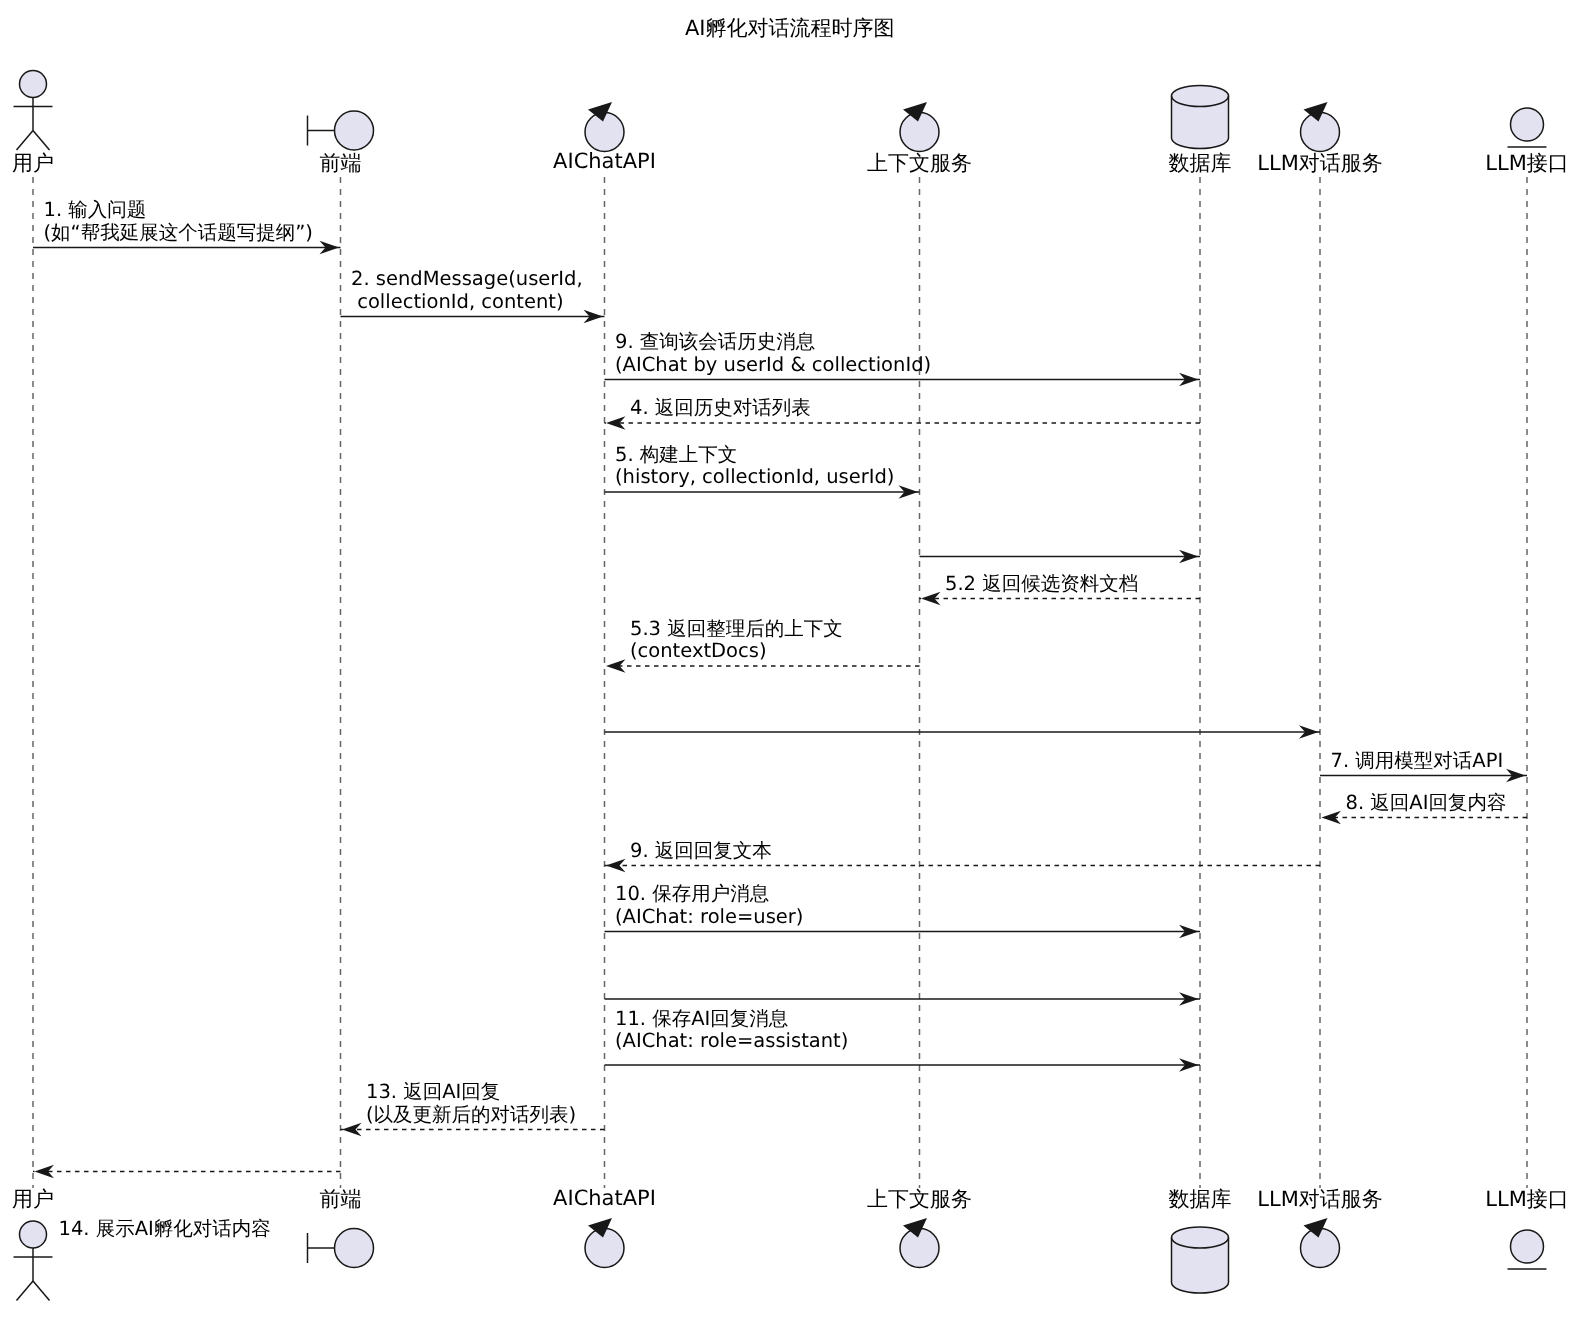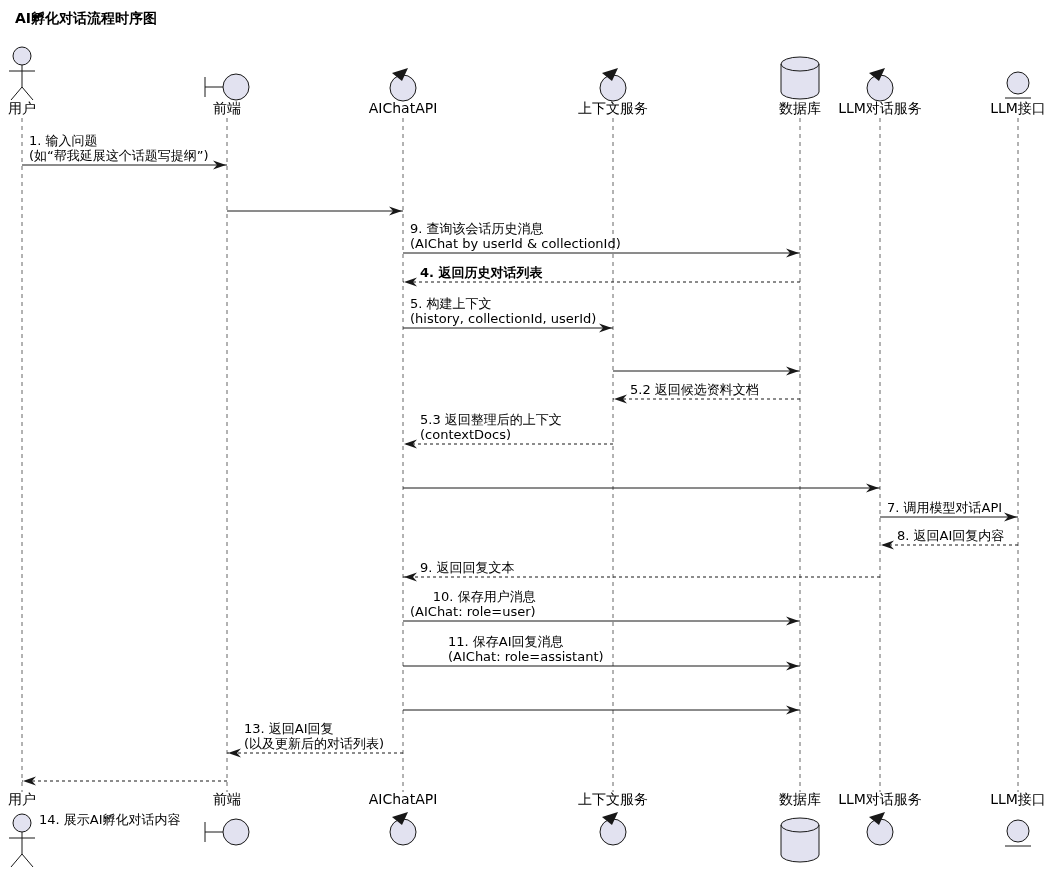--- a/index.html
+++ b/index.html
@@ -4,22 +4,22 @@
 <style>
   html,body{margin:0;padding:0;background:#ffffff;}
   #canvas{
     position:relative;
     width:1050px;height:880px;
     background:#ffffff;
     font-family:"DejaVu Sans","Liberation Sans",sans-serif;
     overflow:hidden;
   }
   #diagram-title{
-    position:absolute;top:10px;left:15px;right:0;
-    font-size:14px;font-weight:bold;color:#000;
+    position:absolute;top:10px;left:3px;right:0;
+    text-align:center;font-size:14px;font-weight:normal;color:#000;
   }
   .p-label{
     position:absolute;
     font-size:14px;color:#000;white-space:nowrap;
     transform:translateX(-50%);
   }
   .m-label{
     position:absolute;
     font-size:13px;line-height:15px;color:#000;
     white-space:pre;
@@ -195,25 +195,26 @@
     <div class="p-label" style="left: 403px; top: 791px;">AIChatAPI</div>
     <div class="p-label" style="left: 613px; top: 100px;">上下文服务</div>
     <div class="p-label" style="left: 613px; top: 791px;">上下文服务</div>
     <div class="p-label" style="left: 800px; top: 100px;">数据库</div>
     <div class="p-label" style="left: 800px; top: 791px;">数据库</div>
     <div class="p-label" style="left: 880px; top: 100px;">LLM对话服务</div>
     <div class="p-label" style="left: 880px; top: 791px;">LLM对话服务</div>
     <div class="p-label" style="left: 1018px; top: 100px;">LLM接口</div>
     <div class="p-label" style="left: 1018px; top: 791px;">LLM接口</div>
     <div class="m-label" style="left: 29px; top: 133px;"><span>1. 输入问题</span><span>(如“帮我延展这个话题写提纲”)</span></div>
+    <div class="m-label" style="left: 234px; top: 179px;"><span>2. sendMessage(userId,</span><span> collectionId, content)</span></div>
     <div class="m-label" style="left: 410px; top: 221px;"><span>9. 查询该会话历史消息</span><span>(AIChat by userId &amp; collectionId)</span></div>
-    <div class="m-label" style="left: 420px; top: 265px; font-weight: bold;"><span>4. 返回历史对话列表</span></div>
+    <div class="m-label" style="left: 420px; top: 265px;"><span>4. 返回历史对话列表</span></div>
     <div class="m-label" style="left: 410px; top: 296px;"><span>5. 构建上下文</span><span>(history, collectionId, userId)</span></div>
     <div class="m-label" style="left: 630px; top: 382px;"><span>5.2 返回候选资料文档</span></div>
     <div class="m-label" style="left: 420px; top: 412px;"><span>5.3 返回整理后的上下文</span><span>(contextDocs)</span></div>
     <div class="m-label" style="left: 887px; top: 500px;"><span>7. 调用模型对话API</span></div>
     <div class="m-label" style="left: 897px; top: 528px;"><span>8. 返回AI回复内容</span></div>
     <div class="m-label" style="left: 420px; top: 560px;"><span>9. 返回回复文本</span></div>
-    <div class="m-label" style="left: 410px; top: 589px; text-align: right;"><span>10. 保存用户消息</span><span>(AIChat: role=user)</span></div>
-    <div class="m-label" style="left: 410px; top: 634px; margin-left: 38px;"><span>11. 保存AI回复消息</span><span>(AIChat: role=assistant)</span></div>
+    <div class="m-label" style="left: 410px; top: 589px;"><span>10. 保存用户消息</span><span>(AIChat: role=user)</span></div>
+    <div class="m-label" style="left: 410px; top: 672px;"><span>11. 保存AI回复消息</span><span>(AIChat: role=assistant)</span></div>
     <div class="m-label" style="left: 244px; top: 721px;"><span>13. 返回AI回复</span><span>(以及更新后的对话列表)</span></div>
     <div class="m-label" style="left: 39px; top: 764px; margin-top: 48px;"><span>14. 展示AI孵化对话内容</span></div>
   </div>
 
 </body></html>

